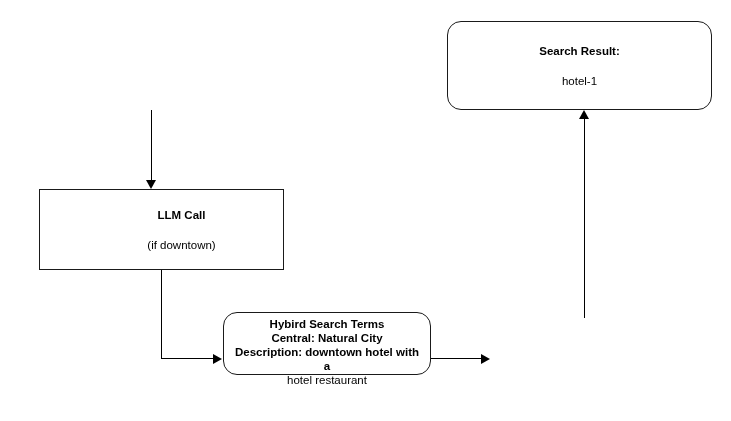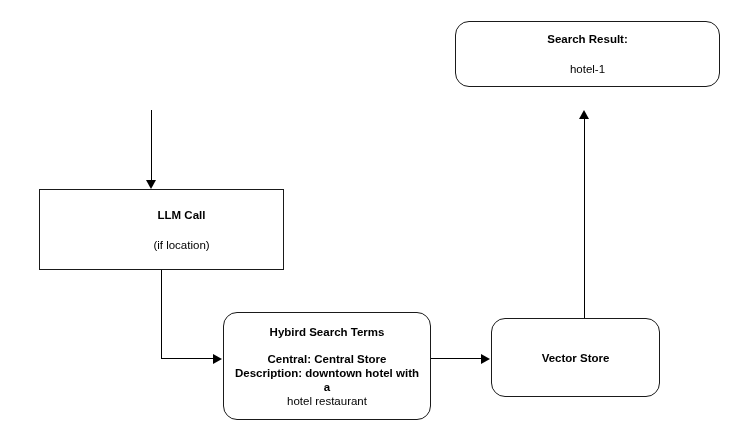--- a/index.html
+++ b/index.html
@@ -79,42 +79,39 @@
 </style>
 </head>
 <body>
 
 <div id="canvas">
 
 
   <div class="node sharp" style="left:39px; top:189px; width:245px; height:81px;padding-left:48px;">
     <div class="node-title">LLM Call</div>
     <div class="gap-lg"></div>
-    <div class="node-body">(if location)</div>
+    <div class="node-body">(if downtown)</div>
   </div>
 
-  <div class="node rounded" style="left:223px; top:312px; width:208px; height:108px;">
+  <div class="node rounded" style="left:223px; top:312px; width:208px; height:63px;justify-content:space-between;">
     <div class="node-title">Hybird Search Terms</div>
     <div class="gap-md"></div>
     <div class="kv all-bold">
       <span class="k">Central:</span>
-      <span class="k">Central Store</span>
+      <span class="k">Natural City</span>
     </div>
     <div class="kv">
       <span class="k">Description:</span>
       <span class="v">downtown hotel with a</span>
     </div>
     <div class="node-body">hotel restaurant</div>
   </div>
 
-  <div class="node rounded" style="left:491px; top:318px; width:169px; height:79px;">
-    <div class="node-title">Vector Store</div>
-  </div>
 
-  <div class="node rounded" style="left:447px; top:21px; width:265px; height:66px;margin-left:8px;">
+  <div class="node rounded" style="left:447px; top:21px; width:265px; height:89px;">
     <div class="node-title">Search Result:</div>
     <div class="gap-lg"></div>
     <div class="node-body">hotel-1</div>
   </div>
 
   <div class="edge v" style="left:150.5px; top:110px; height:71px;"></div>
   <div class="arrowhead down" style="left:146px; top:180px;"></div>
 
   <div class="edge v" style="left:160.5px; top:270px; height:89px;"></div>
   <div class="edge h" style="left:160.5px; top:357.8px; width:53px;"></div>

